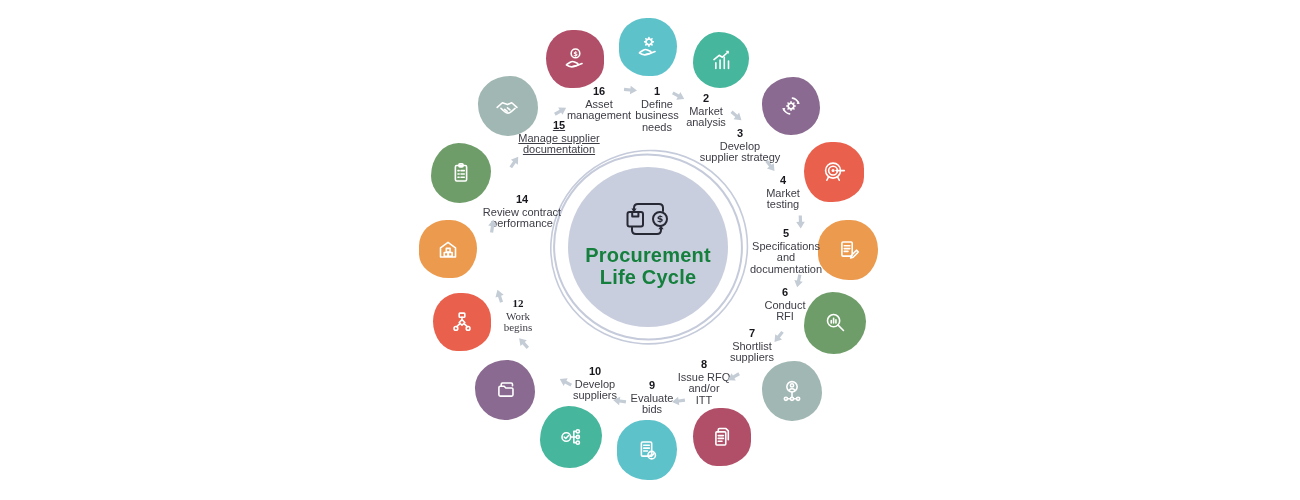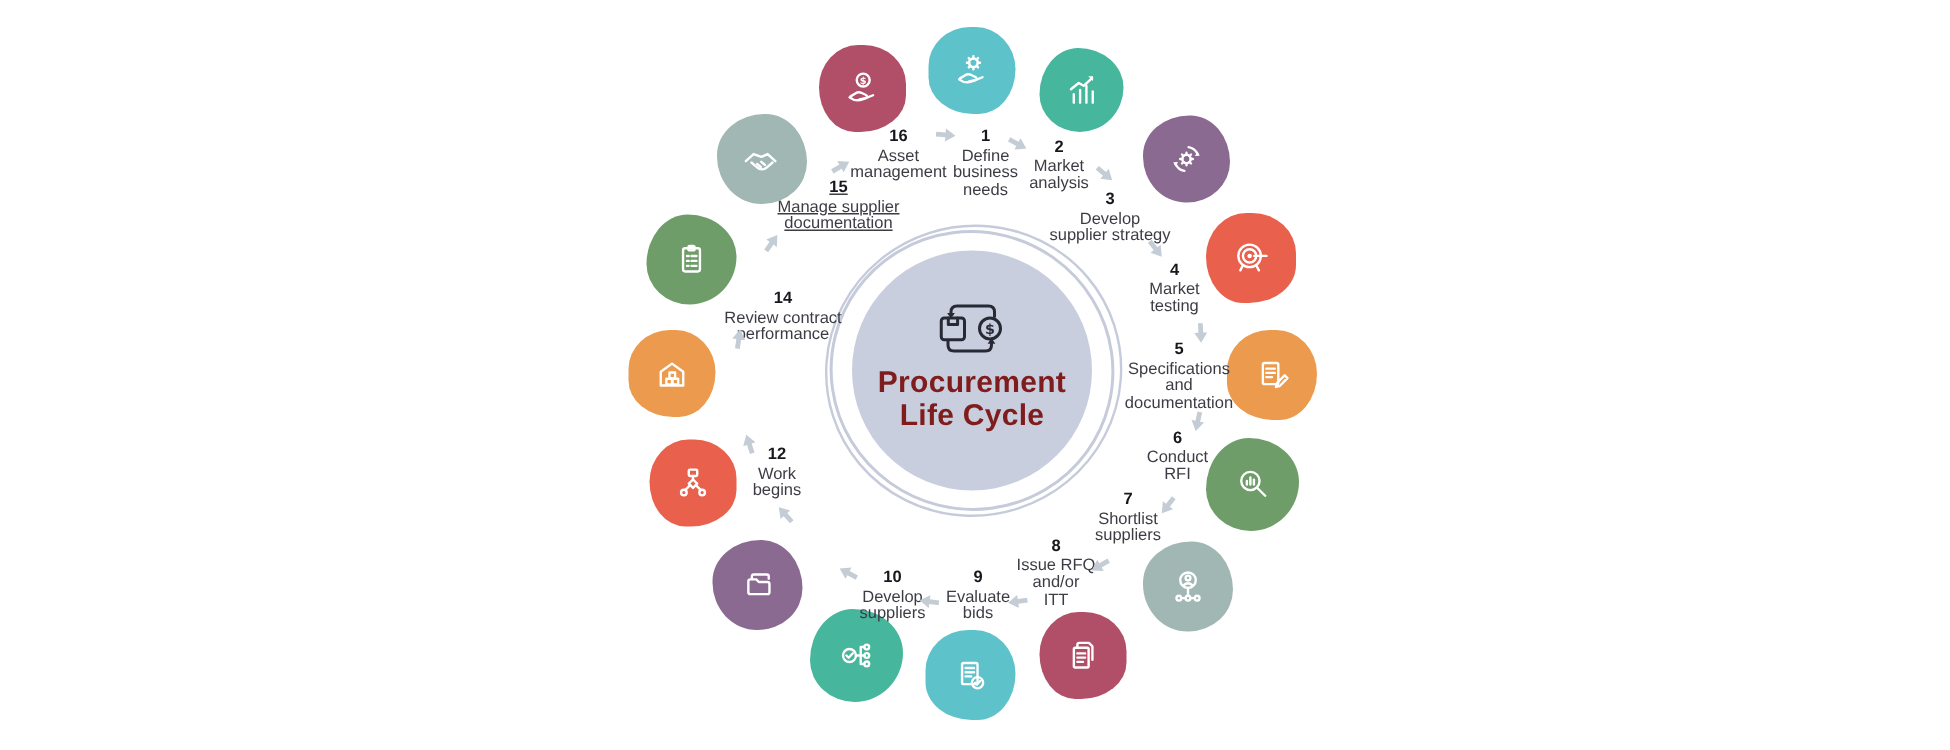--- a/index.html
+++ b/index.html
@@ -17,21 +17,21 @@
   
   .step-label{position:absolute;width:110px;text-align:center;font-size:11px;line-height:11.5px;
               color:#3c3c45;}
   .step-label .num{display:block;font-weight:700;font-size:11px;color:#17171d;margin-bottom:1px;}
   .step-label .txt{white-space:pre-line;}
   
   .arr{position:absolute;width:13px;height:10px;overflow:visible;}
   .arr path{fill:#c4ccd6;}
   
   .title{position:absolute;left:548px;top:245px;width:200px;text-align:center;
-         font-size:20px;line-height:21.5px;font-weight:700;color:#7f1d1d;white-space:pre-line;
+         font-size:20px;line-height:21.5px;font-weight:700;color:#15803d;white-space:pre-line;
          letter-spacing:.2px;}
   .center-icon{position:absolute;left:621px;top:197px;}
   .center-icon path,.center-icon rect,.center-icon circle{stroke:#272935;fill:none;stroke-width:2;
          stroke-linecap:round;stroke-linejoin:round;}
   .center-icon .fd{fill:#272935;stroke:none;}
   .center-icon text{fill:#272935;stroke:none;font-family:"DejaVu Sans",sans-serif;font-weight:bold;}
   .coin-txt{fill:#fff;stroke:none;font-family:"DejaVu Sans",sans-serif;font-weight:bold;}
 </style>
 </head>
 <body>
@@ -232,26 +232,26 @@
     <span class="num">8</span>
     <span class="txt">Issue RFQ
 and/or
 ITT</span>
   </div>
   <div class="step-label" style="left:597px;top:380px;">
     <span class="num">9</span>
     <span class="txt">Evaluate
 bids</span>
   </div>
-  <div class="step-label" style="left:540px;top:380px;">
+  <div class="step-label" style="left:540px;top:366px;">
     <span class="num">10</span>
     <span class="txt">Develop
 suppliers</span>
   </div>
-  <div class="step-label" style="left:463px;top:298px;">
+  <div class="step-label" style="left:463px;top:298px;font-family:Liberation Serif, serif;">
     <span class="num">12</span>
     <span class="txt">Work
 begins</span>
   </div>
   <div class="step-label" style="left:467px;top:178px;margin-top:16px;">
     <span class="num">14</span>
     <span class="txt">Review contract
 performance</span>
   </div>
   <div class="step-label" style="left:504px;top:120px;text-decoration:underline;">

